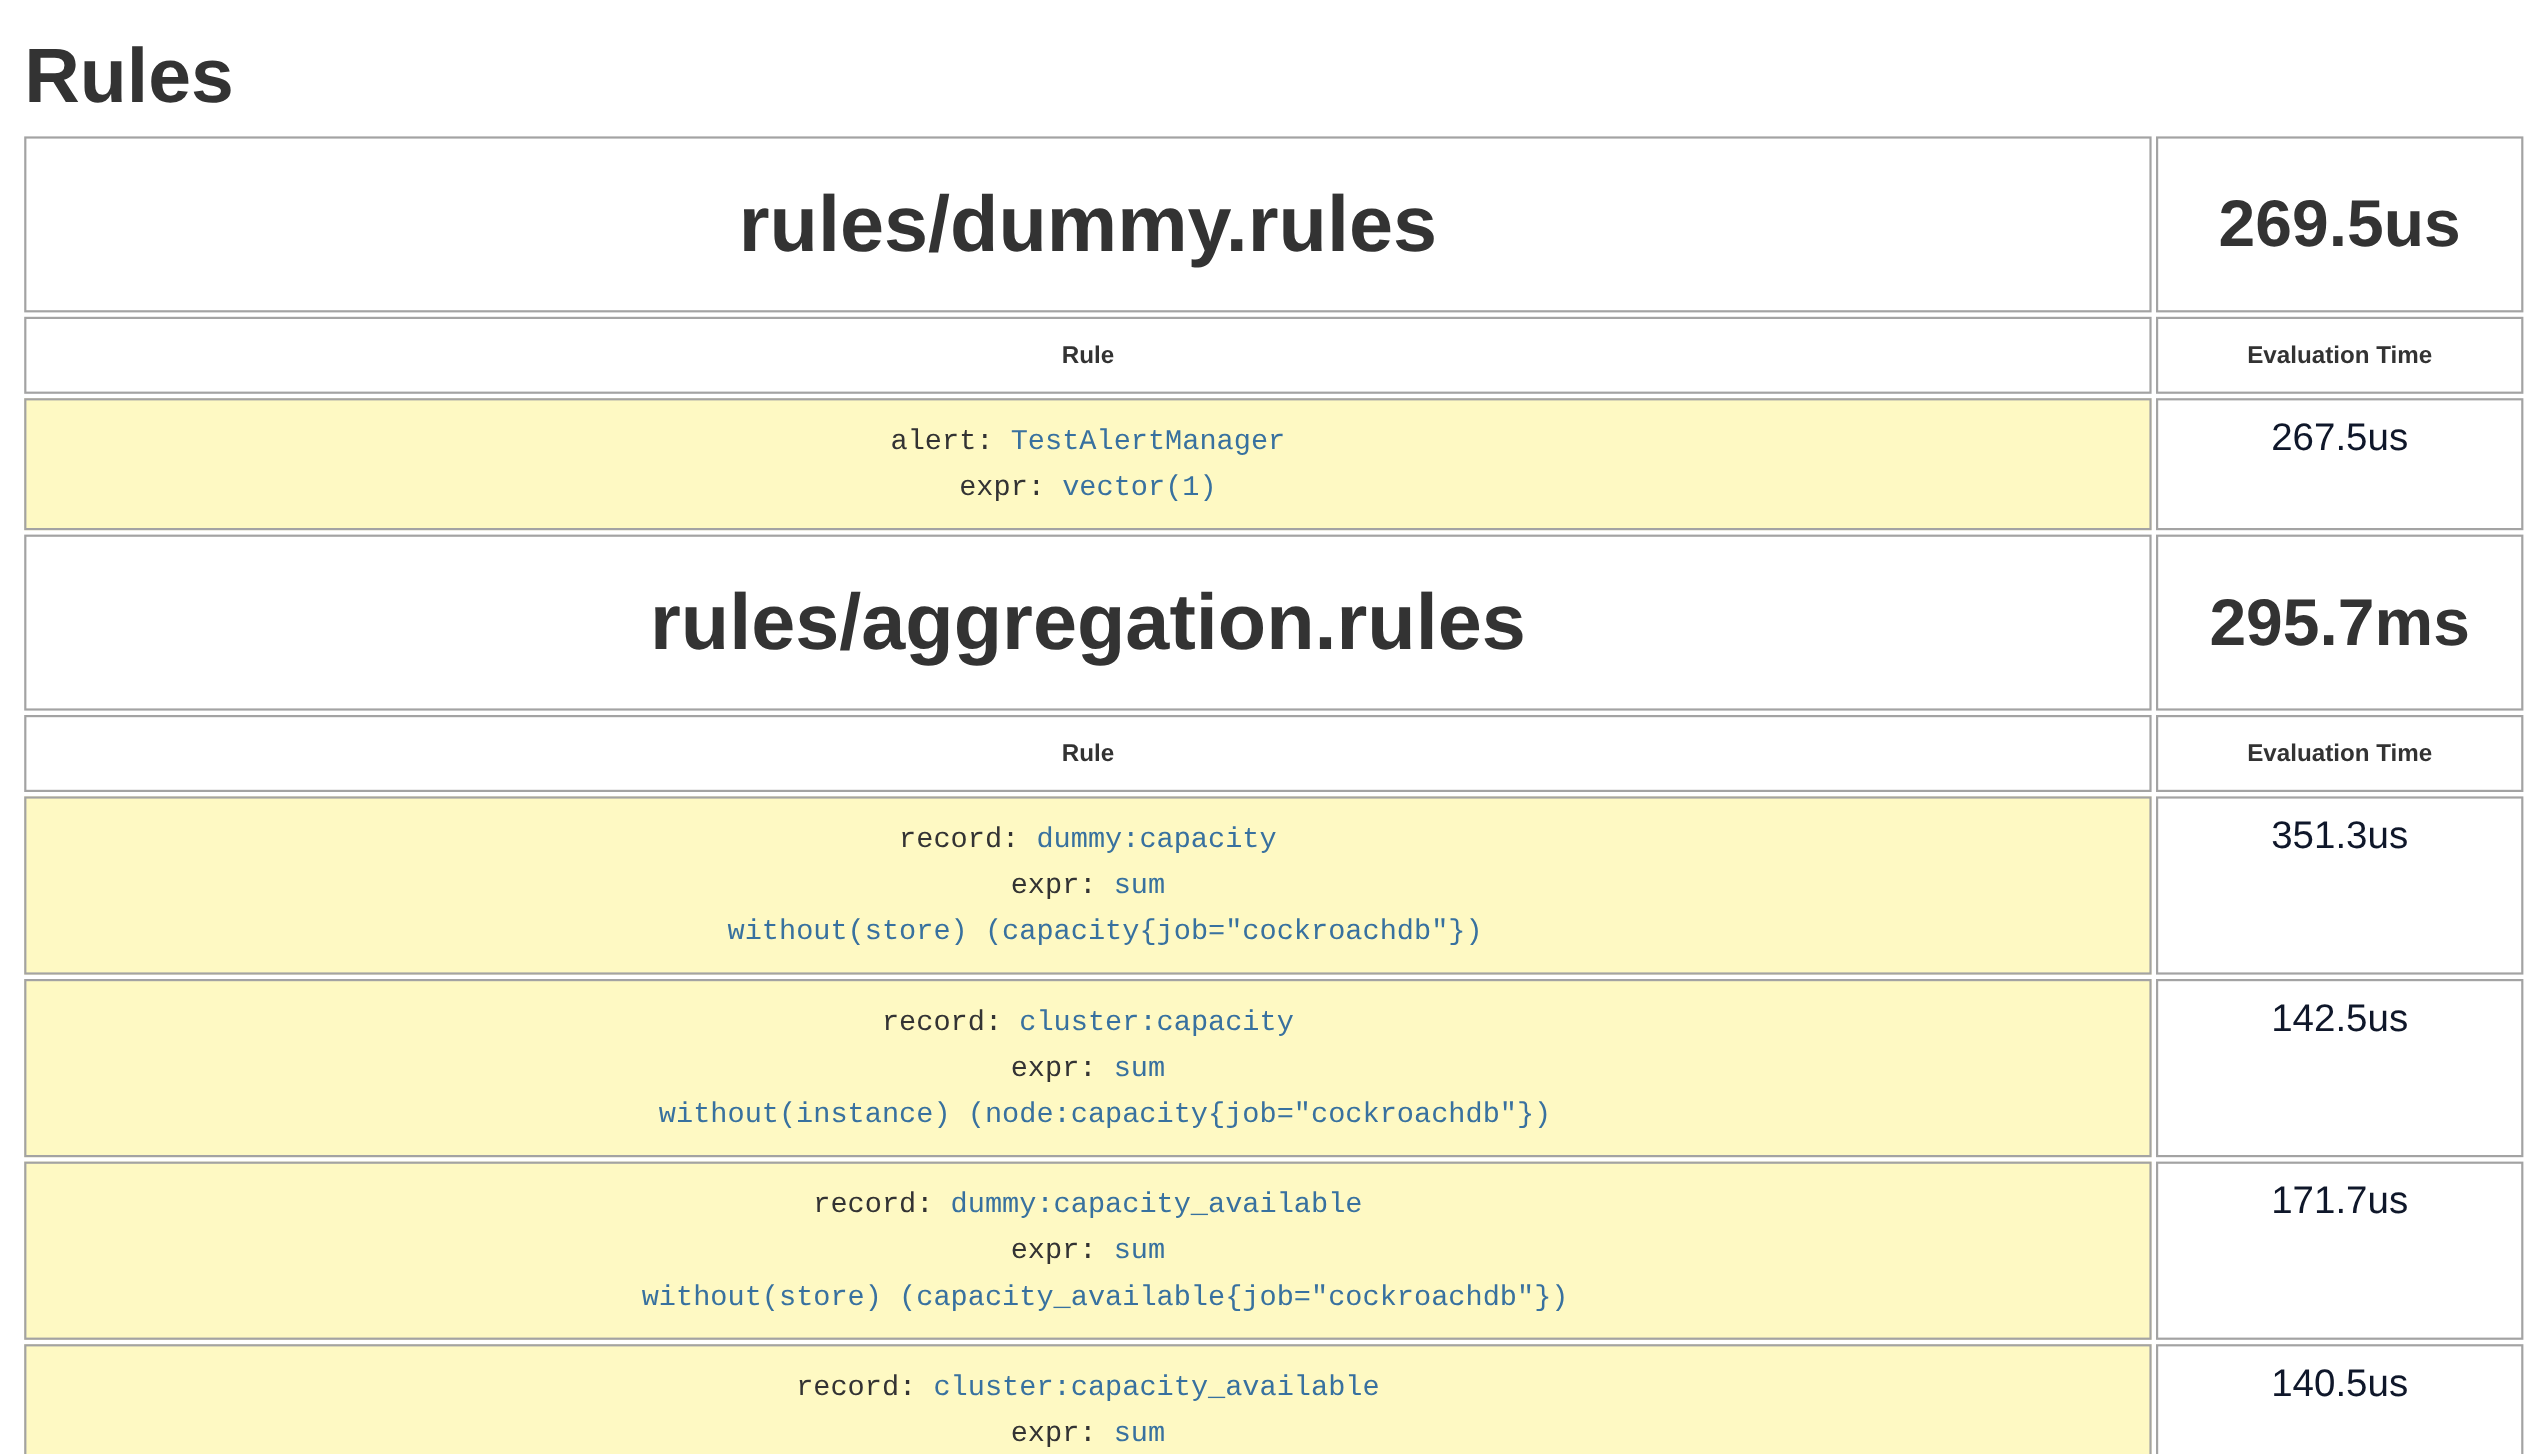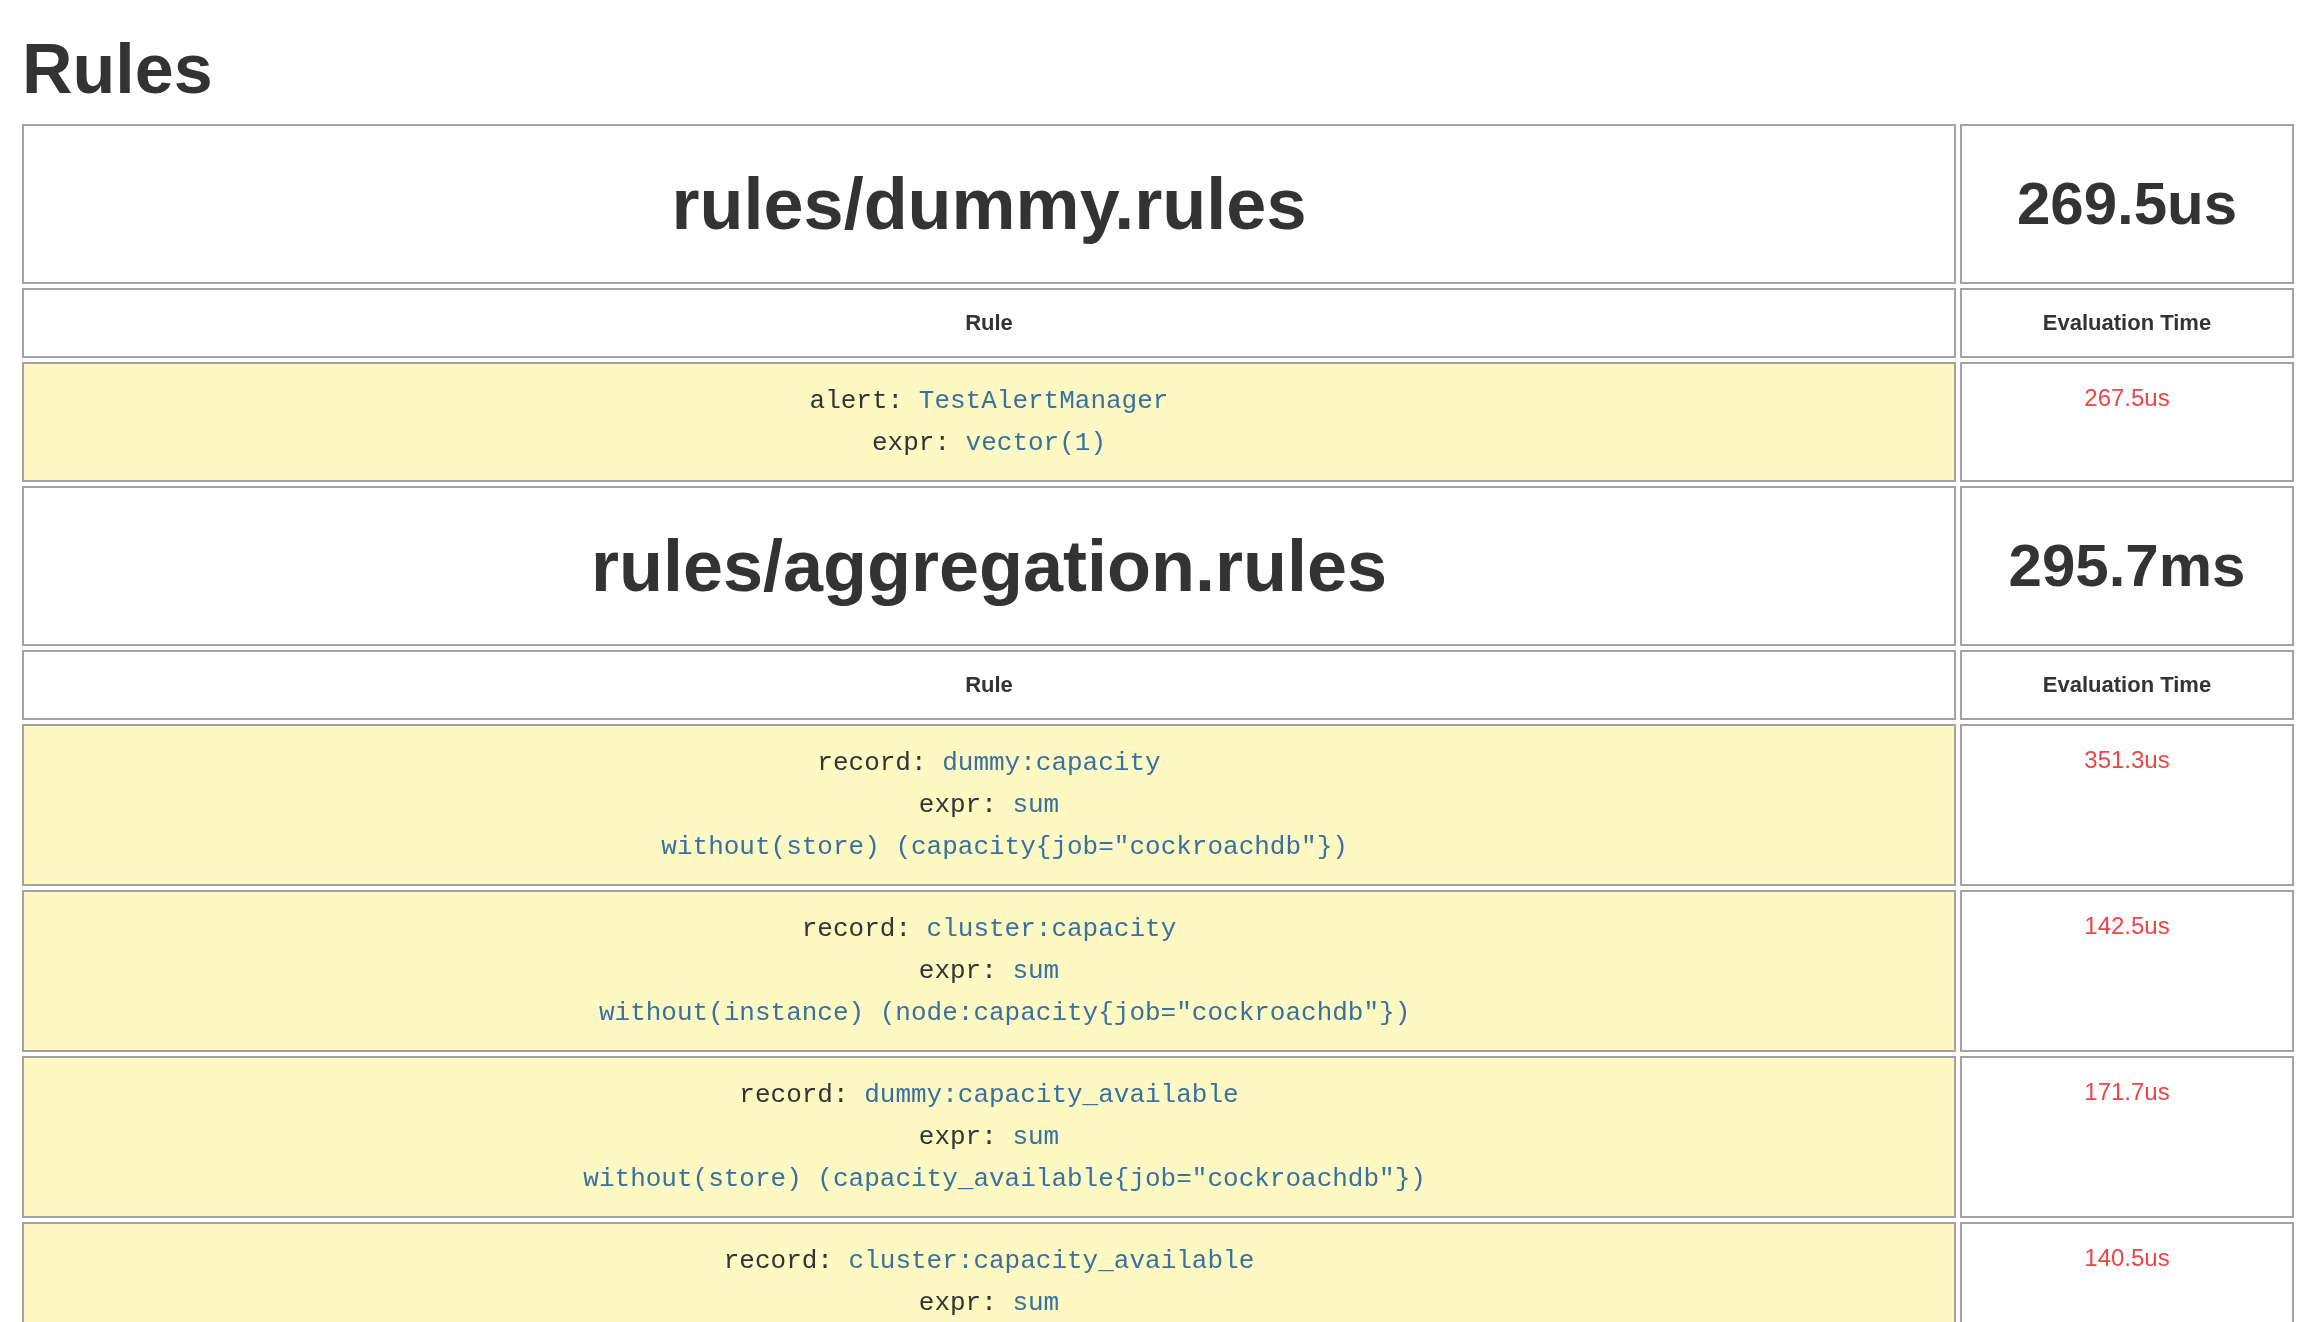--- a/index.html
+++ b/index.html
@@ -78,23 +78,23 @@
   }
   td.rule-cell pre {
     margin: 0;
     font-family: inherit;
     font-size: inherit;
     line-height: inherit;
     white-space: pre;
   }
   td.eval-cell {
     padding: 16px 16px;
-    font-size: 24px;
+    font-size: 35px;
     line-height: 36px;
-    color: #ef4444;
+    color: #0f172a;
     white-space: nowrap;
   }
   a.rule-link {
     color: #38719f;
     text-decoration: none;
     cursor: pointer;
   }
   .code-key { color: #333333; }
 </style>
 </head>

